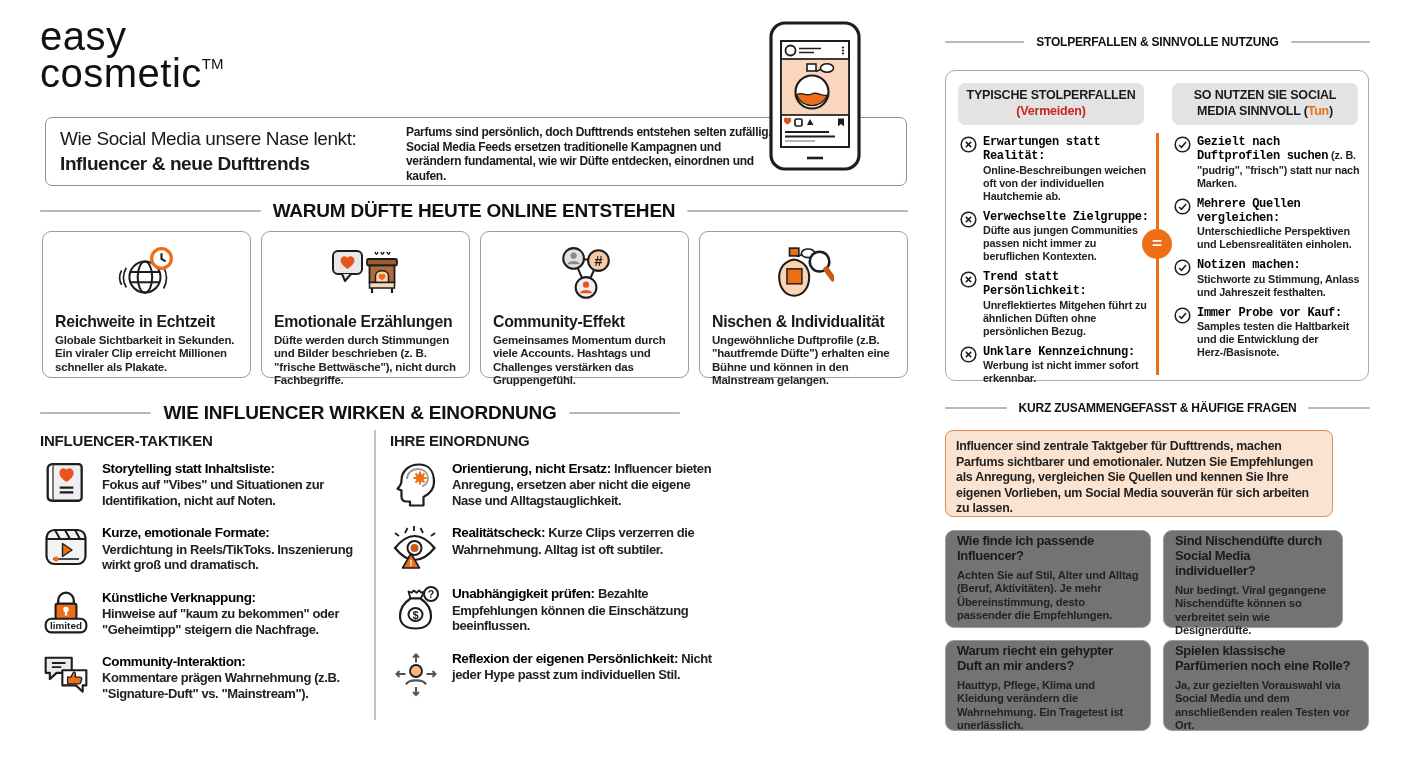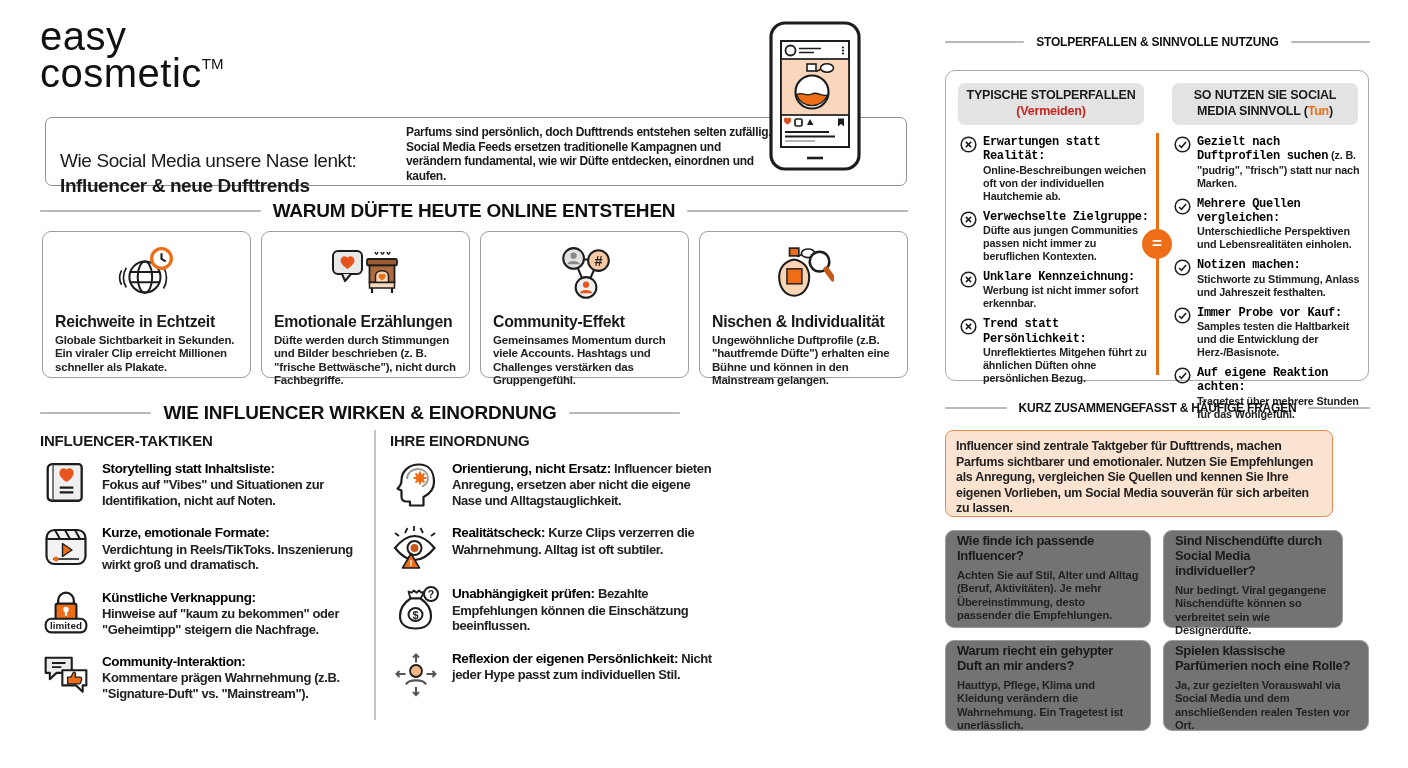--- a/index.html
+++ b/index.html
@@ -9,21 +9,21 @@
     font-family:"Liberation Sans", sans-serif; color:#1a1a1a;
   }
   .abs { position:absolute; }
 
   
   .logo { left:40px; top:18px; font-size:40px; line-height:.92; letter-spacing:.5px; color:#111; }
   .logo .tm { font-size:15px; vertical-align:18px; letter-spacing:0; }
 
   
   .header-box { left:45px; top:117px; width:862px; height:69px; border:1.3px solid #8f8f8f; border-radius:7px; background:#fff; }
-  .hb-title { position:absolute; left:14px; top:8px; width:352px; font-size:19px; line-height:1.33; letter-spacing:-.4px;margin-top:22px; }
+  .hb-title { position:absolute; left:14px; top:8px; width:352px; font-size:19px; line-height:1.33; letter-spacing:-.4px; }
   .hb-title .bold { font-weight:bold; }
   .hb-intro { position:absolute; left:360px; top:7px; width:372px; font-size:12px; font-weight:bold; line-height:1.22; letter-spacing:-.3px; }
   .phone { left:768px; top:20px; z-index:3; }
 
   
   .sec-title { display:flex; align-items:center; gap:12px; font-weight:bold; color:#111; }
   .sec-title::before, .sec-title::after { content:""; flex:1; height:2px; background:#b9b9b9; border-radius:2px; }
   .sec-title > span { white-space:nowrap; letter-spacing:-.2px; }
   .t19 { font-size:19px; } .t18 { font-size:12px; }
 
@@ -327,29 +327,29 @@
             <circle cx="10" cy="10" r="8.6" fill="none" stroke="#1d1d1d" stroke-width="1.8"></circle>
             <path d="M6.9 6.9l6.2 6.2M13.1 6.9l-6.2 6.2" stroke="#1d1d1d" stroke-width="1.8"></path>
           </svg></span>
       <p><b>Verwechselte Zielgruppe:</b><span>Düfte aus jungen Communities passen nicht immer zu beruflichen Kontexten.</span></p>
     </div>
     <div class="pit-item">
       <span class="pic"><svg width="17" height="17" viewBox="0 0 20 20">
             <circle cx="10" cy="10" r="8.6" fill="none" stroke="#1d1d1d" stroke-width="1.8"></circle>
             <path d="M6.9 6.9l6.2 6.2M13.1 6.9l-6.2 6.2" stroke="#1d1d1d" stroke-width="1.8"></path>
           </svg></span>
+      <p><b>Trend statt Persönlichkeit:</b><span>Unreflektiertes Mitgehen führt zu ähnlichen Düften ohne persönlichen Bezug.</span></p>
+    </div>
+    <div class="pit-item">
+      <span class="pic"><svg width="17" height="17" viewBox="0 0 20 20">
+            <circle cx="10" cy="10" r="8.6" fill="none" stroke="#1d1d1d" stroke-width="1.8"></circle>
+            <path d="M6.9 6.9l6.2 6.2M13.1 6.9l-6.2 6.2" stroke="#1d1d1d" stroke-width="1.8"></path>
+          </svg></span>
       <p><b>Unklare Kennzeichnung:</b><span>Werbung ist nicht immer sofort erkennbar.</span></p>
     </div>
-    <div class="pit-item">
-      <span class="pic"><svg width="17" height="17" viewBox="0 0 20 20">
-            <circle cx="10" cy="10" r="8.6" fill="none" stroke="#1d1d1d" stroke-width="1.8"></circle>
-            <path d="M6.9 6.9l6.2 6.2M13.1 6.9l-6.2 6.2" stroke="#1d1d1d" stroke-width="1.8"></path>
-          </svg></span>
-      <p><b>Trend statt Persönlichkeit:</b><span>Unreflektiertes Mitgehen führt zu ähnlichen Düften ohne persönlichen Bezug.</span></p>
-    </div>
   </div>
 
   <div class="pit-col do">
     <div class="pit-item">
       <span class="pic"><svg width="17" height="17" viewBox="0 0 20 20">
             <circle cx="10" cy="10" r="8.6" fill="none" stroke="#1d1d1d" stroke-width="1.8"></circle>
             <path d="M6 10.5l2.8 2.8 5.4-6.3" fill="none" stroke="#1d1d1d" stroke-width="1.8"></path>
           </svg></span>
       <p><b style="display:inline">Gezielt nach Duftprofilen suchen</b> <span>(z. B. "pudrig", "frisch") statt nur nach Marken.</span></p>
     </div>
@@ -366,27 +366,20 @@
             <path d="M6 10.5l2.8 2.8 5.4-6.3" fill="none" stroke="#1d1d1d" stroke-width="1.8"></path>
           </svg></span>
       <p><b>Notizen machen:</b><span>Stichworte zu Stimmung, Anlass und Jahreszeit festhalten.</span></p>
     </div>
     <div class="pit-item">
       <span class="pic"><svg width="17" height="17" viewBox="0 0 20 20">
             <circle cx="10" cy="10" r="8.6" fill="none" stroke="#1d1d1d" stroke-width="1.8"></circle>
             <path d="M6 10.5l2.8 2.8 5.4-6.3" fill="none" stroke="#1d1d1d" stroke-width="1.8"></path>
           </svg></span>
       <p><b>Immer Probe vor Kauf:</b><span>Samples testen die Haltbarkeit und die Entwicklung der Herz-/Basisnote.</span></p>
-    </div>
-    <div class="pit-item">
-      <span class="pic"><svg width="17" height="17" viewBox="0 0 20 20">
-            <circle cx="10" cy="10" r="8.6" fill="none" stroke="#1d1d1d" stroke-width="1.8"></circle>
-            <path d="M6 10.5l2.8 2.8 5.4-6.3" fill="none" stroke="#1d1d1d" stroke-width="1.8"></path>
-          </svg></span>
-      <p><b>Auf eigene Reaktion achten:</b><span>Tragetest über mehrere Stunden für das Wohlgefühl.</span></p>
     </div>
   </div>
 </div>
 
 <div class="abs sec-title t18" style="left:945px; top:401px; width:425px;">
   <span>KURZ ZUSAMMENGEFASST &amp; HÄUFIGE FRAGEN</span>
 </div>
 
 <div class="abs summary">Influencer sind zentrale Taktgeber für Dufttrends, machen Parfums sichtbarer und emotionaler. Nutzen Sie Empfehlungen als Anregung, vergleichen Sie Quellen und kennen Sie Ihre eigenen Vorlieben, um Social Media souverän für sich arbeiten zu lassen.</div>
 

